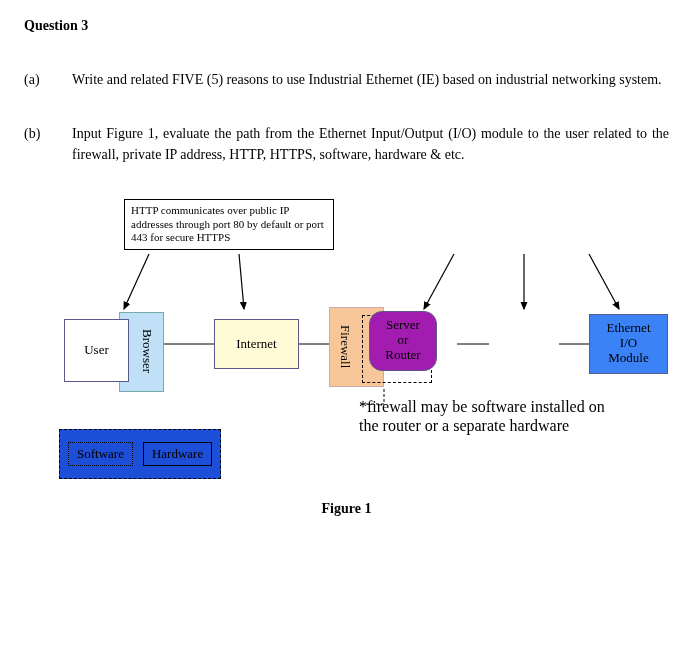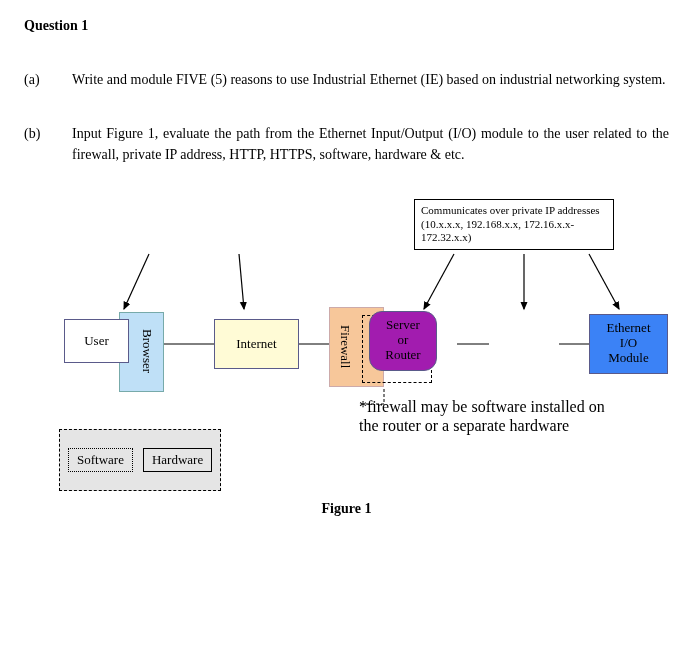--- a/index.html
+++ b/index.html
@@ -61,25 +61,25 @@
     pointer-events: none;
   }
   .fig-caption {
     text-align: center;
     font-weight: bold;
     margin-top: 22px;
   }
   .legend {
     position: absolute;
     border: 1.2px dashed #000;
-    padding: 18px 8px;
+    padding: 12px 8px;
     display: flex;
     gap: 10px;
     align-items: flex-start;
-    background: #e5e5e5;
+    background: #1d4ed8;
   }
   .leg-sw {
     border: 1.5px dotted #000;
     padding: 3px 8px;
     font-size: 13px;
   }
   .leg-hw {
     border: 1.2px solid #000;
     padding: 3px 8px;
     font-size: 13px;
@@ -90,26 +90,26 @@
     line-height: 1.2;
   }
   .vlabel {
     writing-mode: vertical-rl;
     text-orientation: mixed;
   }
 </style>
 </head>
 <body>
 
-<div class="heading">Question 1</div>
+<div class="heading">Question 3</div>
 
 <div class="part">
   <div class="part-label">(a)</div>
   <div class="part-body">
-    <span>Write and module </span><span class="bold">FIVE (5)</span><span> reasons to use Industrial Ethernet (IE) based on industrial networking system.</span>
+    <span>Write and related </span><span class="bold">FIVE (5)</span><span> reasons to use Industrial Ethernet (IE) based on industrial networking system.</span>
   </div>
 </div>
 
 <div class="part">
   <div class="part-label">(b)</div>
   <div class="part-body">
     <span>Input </span><span class="bold">Figure 1</span><span>, evaluate the path from the Ethernet Input/Output (I/O) module to the user related to the firewall, private IP address, HTTP, HTTPS, software, hardware &amp; etc.</span>
   </div>
 </div>
 
@@ -134,24 +134,24 @@
 
     <line x1="82" y1="145" x2="170" y2="145" stroke="#000" stroke-width="1"></line>
     <line x1="230" y1="145" x2="290" y2="145" stroke="#000" stroke-width="1"></line>
     <line x1="320" y1="145" x2="347" y2="145" stroke="#000" stroke-width="1"></line>
     <line x1="413" y1="145" x2="445" y2="145" stroke="#000" stroke-width="1"></line>
     <line x1="515" y1="145" x2="545" y2="145" stroke="#000" stroke-width="1"></line>
 
     <path d="M340 190 L340 205 L315 205" stroke="#000" stroke-width="1" fill="none" stroke-dasharray="3 2"></path>
   </svg>
 
-  <div class="box note-box" style="left:370px; top:0; width:200px;">Communicates over private IP addresses (10.x.x.x, 192.168.x.x, 172.16.x.x-172.32.x.x)</div>
+  <div class="box note-box" style="left:80px; top:0; width:210px;">HTTP communicates over public IP addresses through port 80 by default or port 443 for secure HTTPS</div>
 
   <div class="box" style="left:75px; top:113px; width:45px; height:80px; background:#bfe0f7; border:1px solid #7aa;"></div>
-  <div class="box node" style="left:20px; top:120px; width:65px; height:44px; background:#ffffff;">User</div>
+  <div class="box node" style="left:20px; top:120px; width:65px; height:63px; background:#ffffff;">User</div>
   <div class="box" style="left:92px; top:120px; width:22px; height:65px;">
       <span class="vlabel">Browser</span>
     </div>
 
   <div class="box node" style="left:170px; top:120px; width:85px; height:50px; background:#fffbd6;">Internet</div>
 
   <div class="box" style="left:285px; top:108px; width:55px; height:80px; background:#f7c79a; border:1px solid #caa;"></div>
   <div class="box" style="left:292px; top:115px; width:18px; height:65px;">
       <span class="vlabel">Firewall</span>
     </div>

